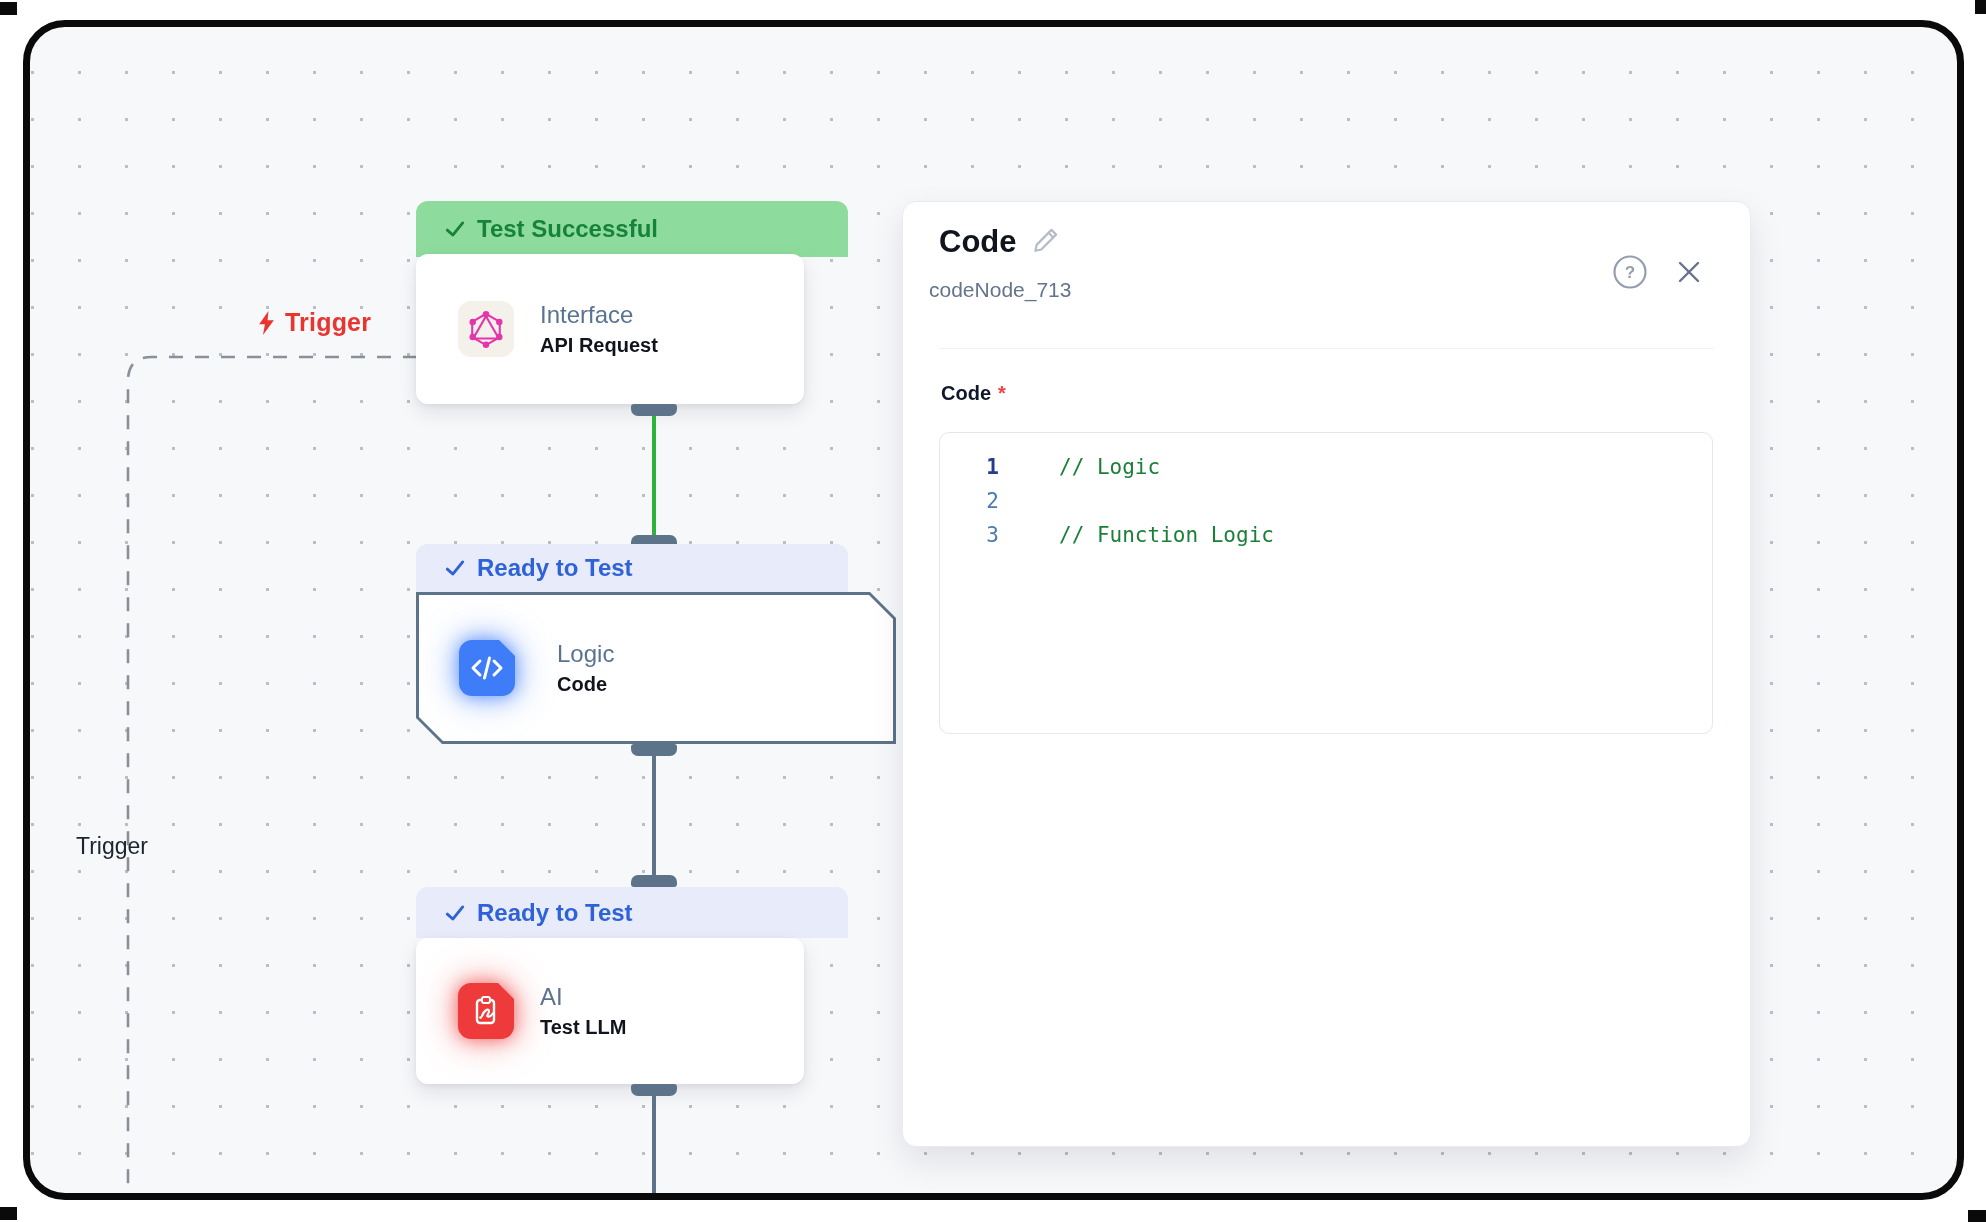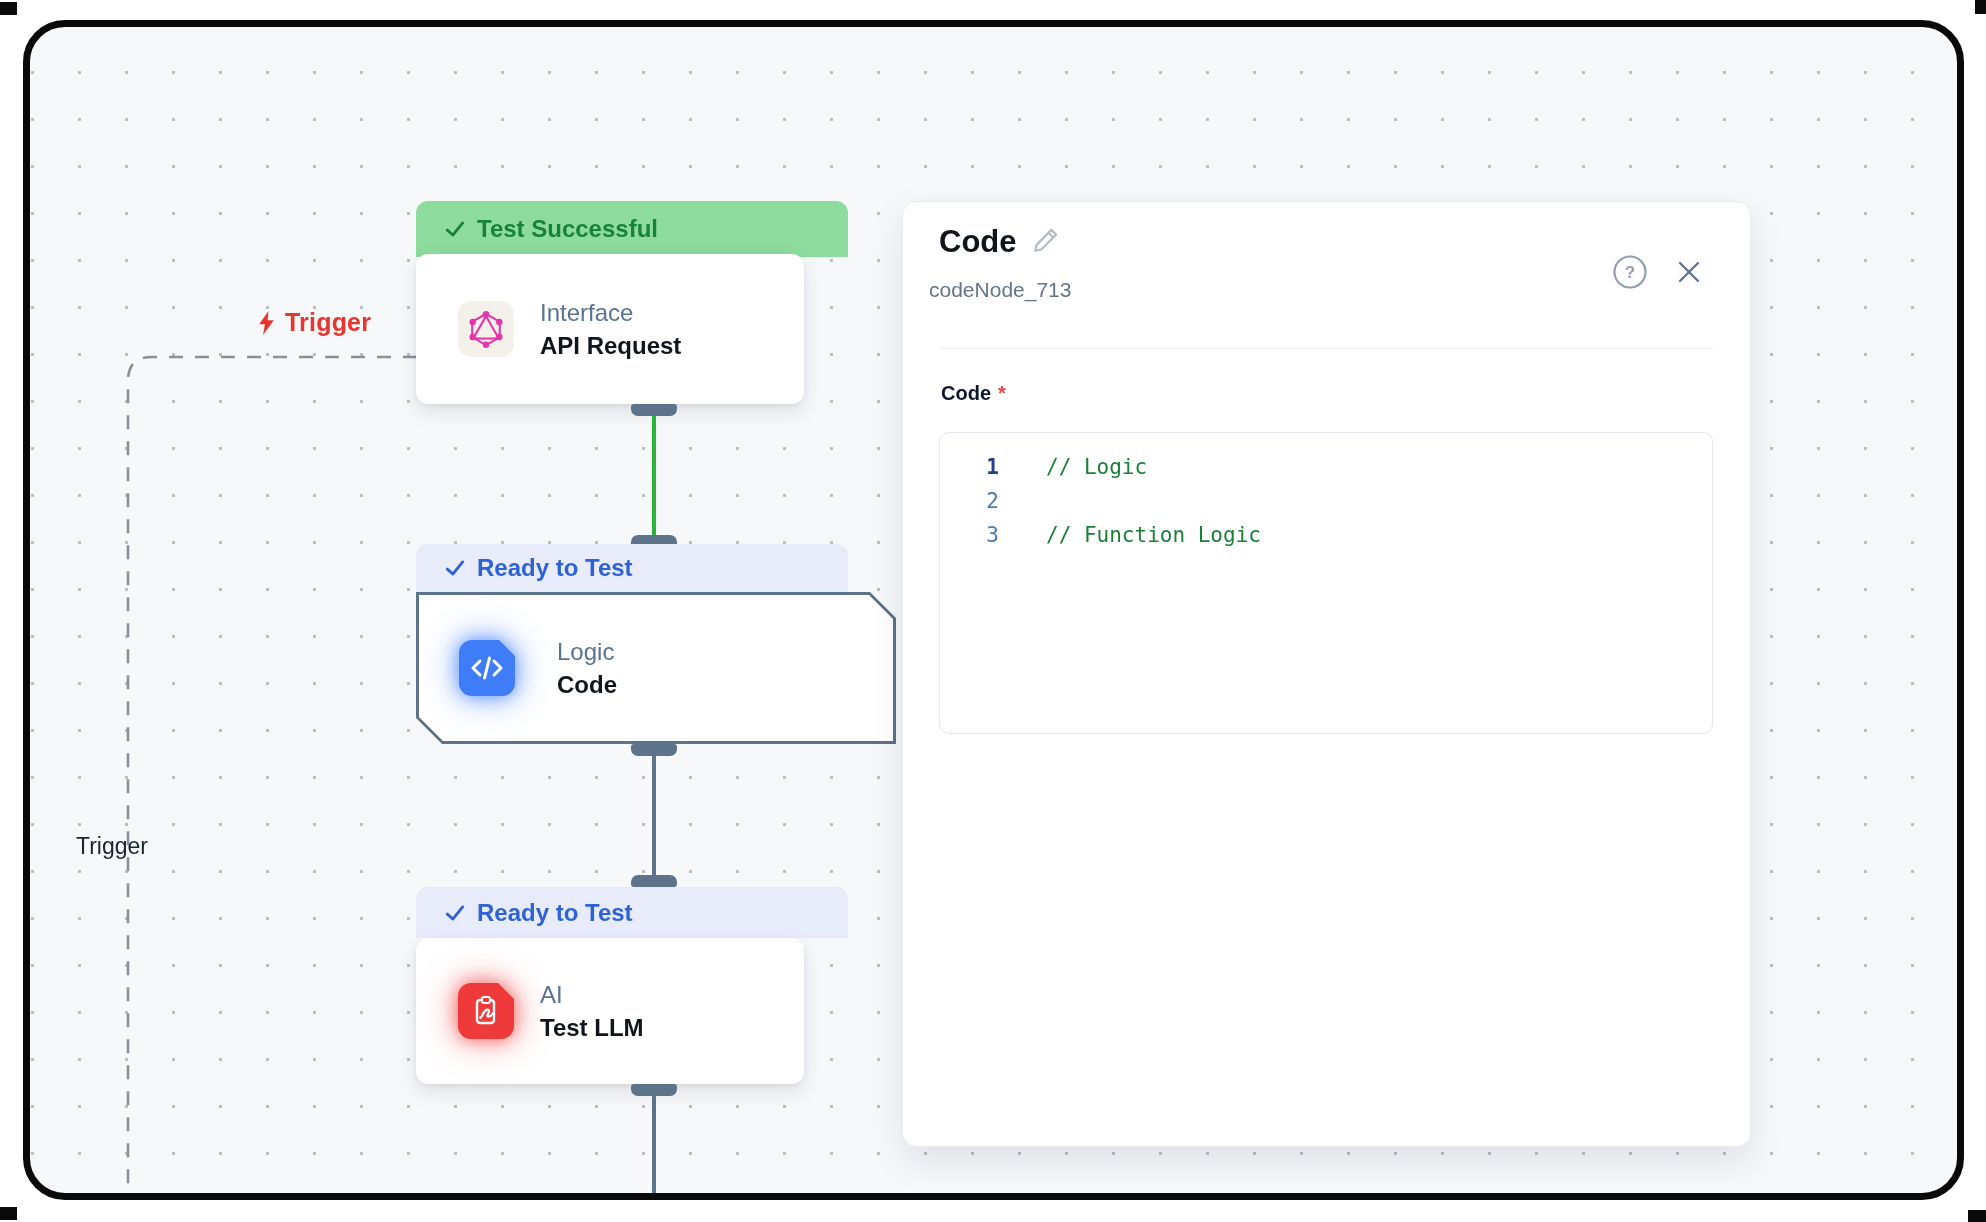--- a/index.html
+++ b/index.html
@@ -42,21 +42,21 @@
   .banner-success { background:#8edc9d; color:#17823b; }
   .banner-ready   { background:#e7ebfa; color:#2f62d8; }
 
   .node-card {
     position:absolute; left:386px; width:388px; background:#ffffff; border-radius:12px;
     box-shadow:0 8px 20px rgba(15,23,42,.10), 0 2px 5px rgba(15,23,42,.06);
     display:flex; align-items:center; gap:26px; padding-left:42px;
   }
   .node-texts { display:flex; flex-direction:column; gap:5px; }
   .node-category { font-size:24px; color:#5a7390; }
-  .node-title { font-size:24px; font-weight:700; color:#10151d; }
+  .node-title { font-size:20px; font-weight:700; color:#10151d; }
 
   .node-icon { position:relative; width:56px; height:56px; flex:0 0 auto; }
   .icon-shape {
     position:absolute; inset:0; border-radius:13px;
     display:flex; align-items:center; justify-content:center;
   }
   .icon-graphql { background:#f4f0ea; }
   .cut-corner {
     clip-path: polygon(0 0, calc(100% - 16px) 0, 100% 16px, 100% 100%, 0 100%);
   }
@@ -102,21 +102,21 @@
 
   .code-editor {
     position:absolute; left:36px; top:230px; width:774px; height:302px;
     background:#ffffff; border:1.5px solid #e4e7ec; border-radius:10px;
     padding-top:17px; overflow:hidden;
     font-family:"DejaVu Sans Mono", monospace; font-size:21px;
   }
   .code-row { display:flex; height:34px; align-items:center; }
   .line-num { width:59px; text-align:right; color:#4a7ab0; flex:0 0 auto; }
   .code-row:first-child .line-num { color:#263c8c; font-weight:700; }
-  .code-text { margin-left:47px; color:#1a7f37; white-space:pre; }
+  .code-text { margin-left:60px; color:#1a7f37; white-space:pre; }
 </style>
 </head>
 <body>
 
 <div class="corner-mark cm-tl"></div>
 <div class="corner-mark cm-tr"></div>
 <div class="corner-mark cm-bl"></div>
 <div class="corner-mark cm-br"></div>
 
 <div class="canvas">

